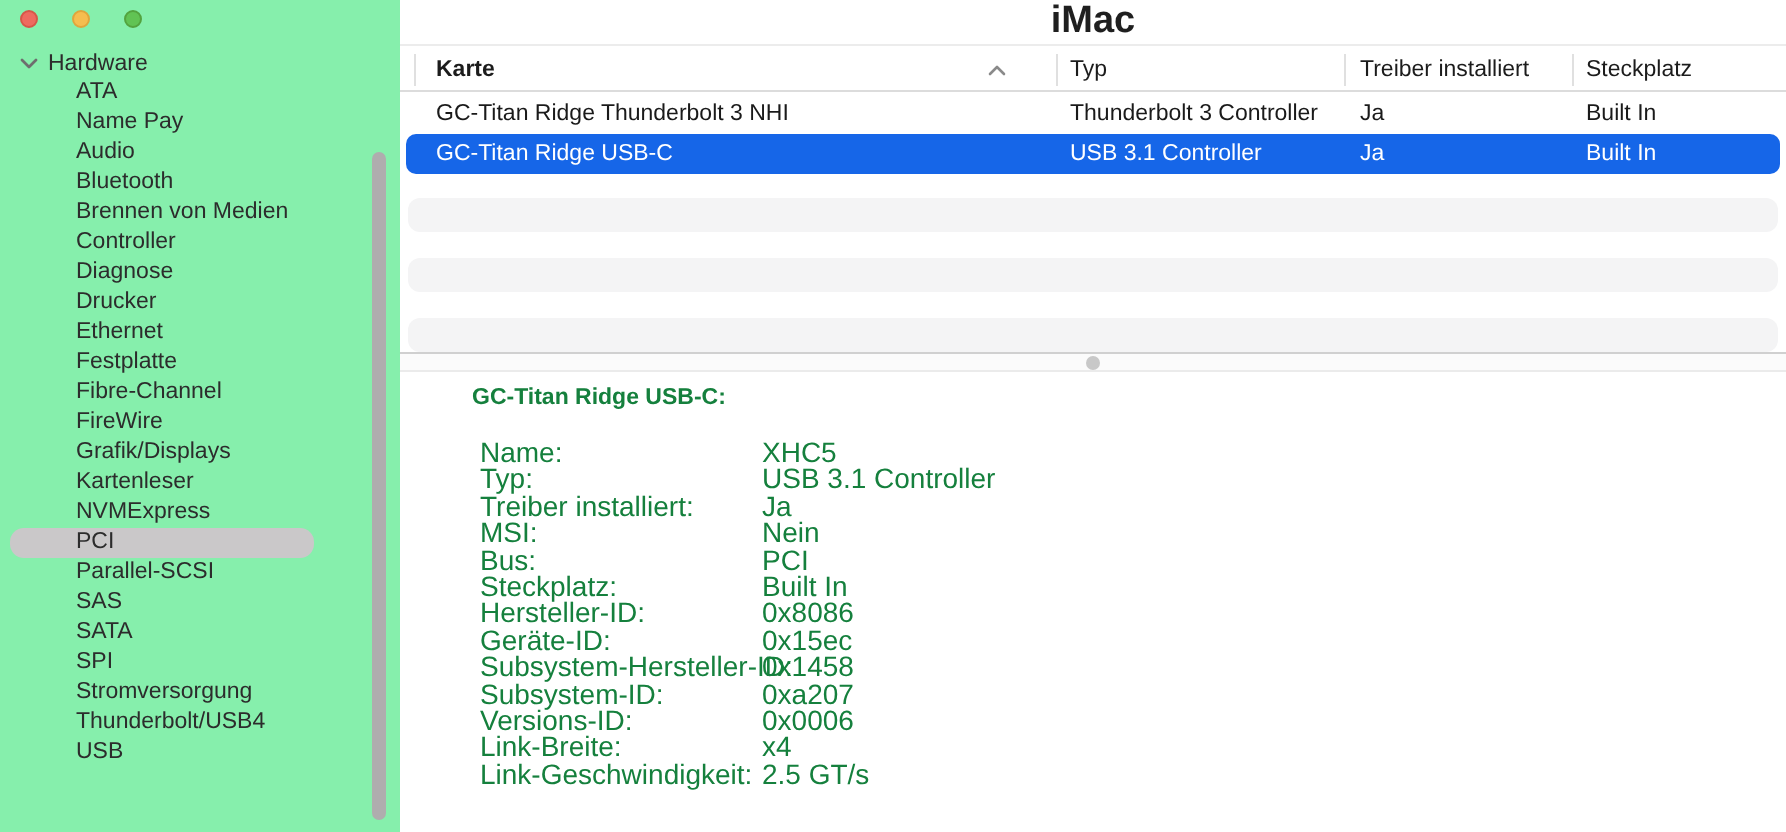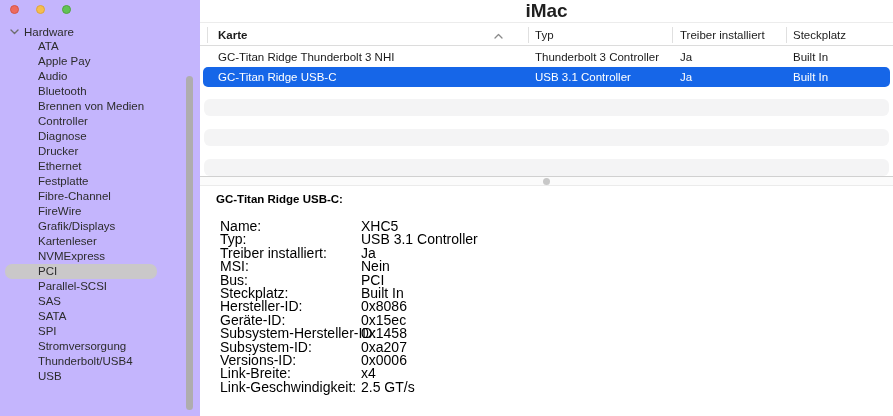--- a/index.html
+++ b/index.html
@@ -3,21 +3,21 @@
 <meta charset="utf-8">
 <style>
   * { margin:0; padding:0; box-sizing:border-box; }
   html,body { width:893px; height:416px; overflow:hidden;
     font-family:"Liberation Sans","DejaVu Sans",sans-serif;
     -webkit-font-smoothing:antialiased; }
   .window { position:relative; width:893px; height:416px; background:#fff; }
 
   
   .sidebar { position:absolute; left:0; top:0; width:200px; height:416px;
-    background:#c4b5fd; }
+    background:#86efac; }
   .traffic-lights { position:absolute; top:5px; left:10px; height:10px; }
   .tl { position:absolute; width:9px; height:9px; border-radius:50%; top:0; }
   .tl.red    { left:0;   background:#ee6a5f; border:0.5px solid #d65648; }
   .tl.yellow { left:26px; background:#f5bd4f; border:0.5px solid #dfa53c; }
   .tl.green  { left:52px; background:#61c354; border:0.5px solid #53a33f; }
 
   .tree-group { position:absolute; top:24px; left:10px; display:flex;
     align-items:center; gap:5px; font-size:11.5px; color:#2c2c2c; height:15px; }
   .chev svg { display:block; }
   .tree-items { position:absolute; top:39px; left:0; right:16px; }
@@ -58,21 +58,21 @@
   .s1 { top:99px; } .s2 { top:129px; } .s3 { top:159px; }
 
   .splitter { position:absolute; top:176px; left:0; right:0; height:10px;
     background:#fbfbfb; border-top:1px solid #d0d0d0;
     border-bottom:1px solid #ebebeb; }
   .splitter .dot { position:absolute; left:calc(50% - 3.5px); top:1px;
     width:7px; height:7px; border-radius:50%; background:#c8c8c8; }
 
   
   .details { position:absolute; top:187px; left:0; right:0; bottom:0;
-    background:#fff; color:#000000; }
+    background:#fff; color:#15803d;padding-left:20px; }
   .detail-heading { margin:6px 0 0 16px; font-size:11.5px; font-weight:bold; }
   .detail-rows { margin:15px 0 0 20px; }
   .drow { line-height:13.4px; font-size:14px; white-space:nowrap; }
   .dlabel { display:inline-block; width:141px; }
 </style>
 </head>
 <body>
 
 <div class="window">
 
@@ -91,21 +91,21 @@
       </span>
       <span>Hardware</span>
     </div>
 
     <div class="tree-items">
 
     <div class="tree-item">
           <span>ATA</span>
         </div>
         <div class="tree-item">
-          <span>Apple Pay</span>
+          <span>Name Pay</span>
         </div>
         <div class="tree-item">
           <span>Audio</span>
         </div>
         <div class="tree-item">
           <span>Bluetooth</span>
         </div>
         <div class="tree-item">
           <span>Brennen von Medien</span>
         </div>

